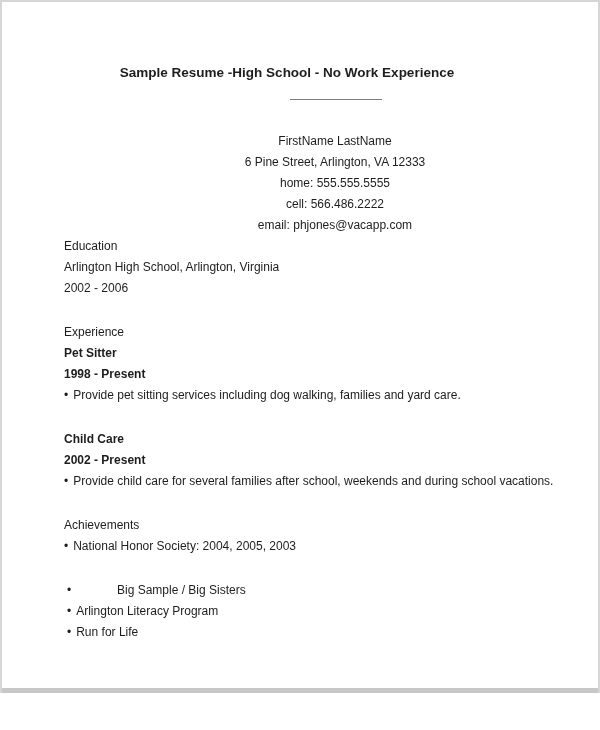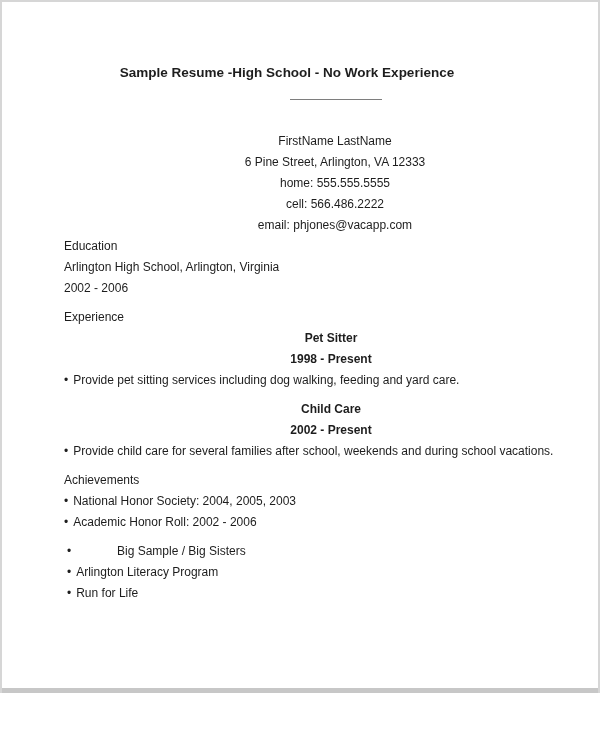--- a/index.html
+++ b/index.html
@@ -38,24 +38,24 @@
     margin-left: 66px;
     width: 534px;
     text-align: center;
   }
   .line {
     height: 21px;
     line-height: 21px;
     white-space: nowrap;
   }
   .section { margin-left: 62px; }
-  .section.gap { margin-top: 8px; }
+  .section.gap { margin-top: 23px; }
   .section.volunteer { margin-left: 65px; }
   .heading { font-weight: normal; }
-  .bold { font-weight: bold; text-align: center; }
+  .bold { font-weight: bold; }
   .bullet { display: inline-block; margin-right: 5px; }
   .bullet-line.tabbed .bullet { width: 50px; margin-right: 0; }
   .bottom-bar {
     position: absolute;
     left: -2px;
     bottom: 0;
     width: 600px;
     height: 5px;
     background: var(--bottom-bar, #c7c7c7);
   }
@@ -80,33 +80,32 @@
   <div class="section">
     <div class="line heading">Education</div>
     <div class="line">Arlington High School, Arlington, Virginia</div>
     <div class="line">2002 - 2006</div>
   </div>
 
   <div class="section gap">
     <div class="line heading">Experience</div>
     <div class="line bold">Pet Sitter</div>
     <div class="line bold">1998 - Present</div>
-    <div class="line bullet-line"><span class="bullet">•</span><span>Provide pet sitting services including dog walking, feeding and yard care.</span></div>
+    <div class="line bullet-line"><span class="bullet">•</span><span>Provide pet sitting services including dog walking, families and yard care.</span></div>
   </div>
 
   <div class="section gap">
     <div class="line bold">Child Care</div>
     <div class="line bold">2002 - Present</div>
     <div class="line bullet-line"><span class="bullet">•</span><span>Provide child care for several families after school, weekends and during school vacations.</span></div>
   </div>
 
   <div class="section gap">
     <div class="line heading">Achievements</div>
     <div class="line bullet-line"><span class="bullet">•</span><span>National Honor Society: 2004, 2005, 2003</span></div>
-    <div class="line bullet-line"><span class="bullet">•</span><span>Academic Honor Roll: 2002 - 2006</span></div>
   </div>
 
   <div class="section gap volunteer">
     <div class="line bullet-line tabbed"><span class="bullet">•</span><span>Big Sample / Big Sisters</span></div>
     <div class="line bullet-line"><span class="bullet">•</span><span>Arlington Literacy Program</span></div>
     <div class="line bullet-line"><span class="bullet">•</span><span>Run for Life</span></div>
   </div>
 
   <div class="bottom-bar"></div>
 

